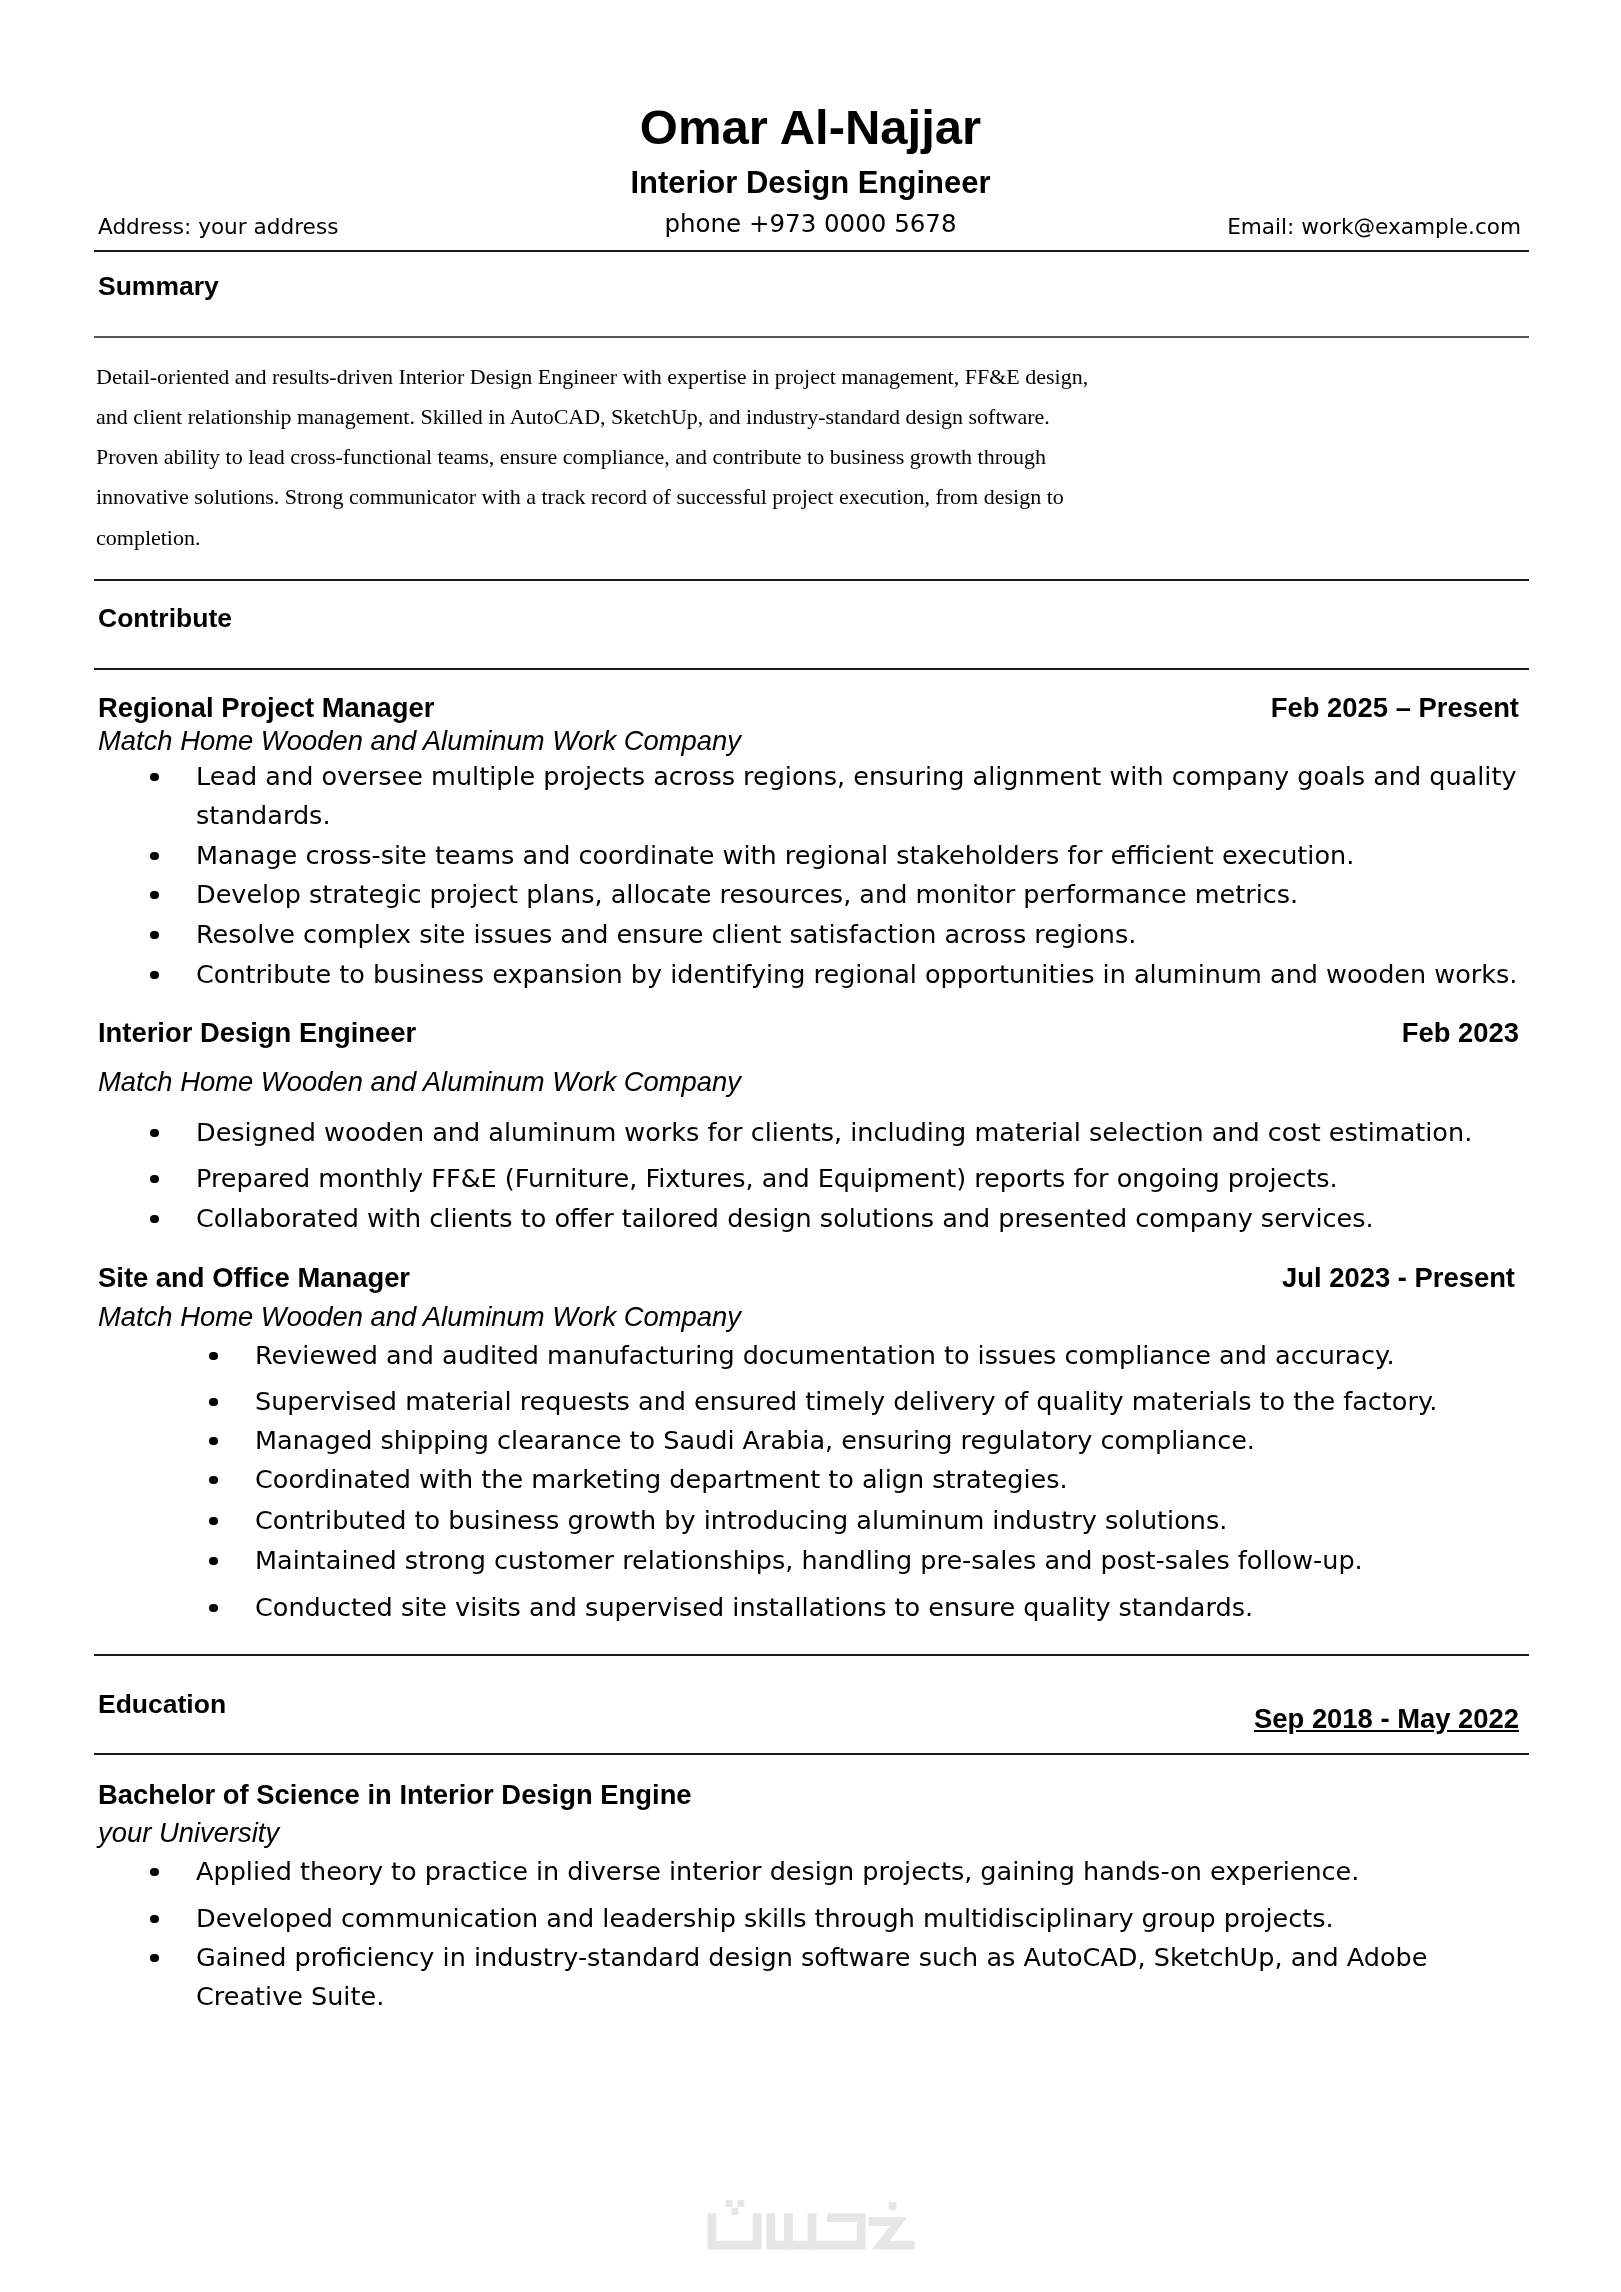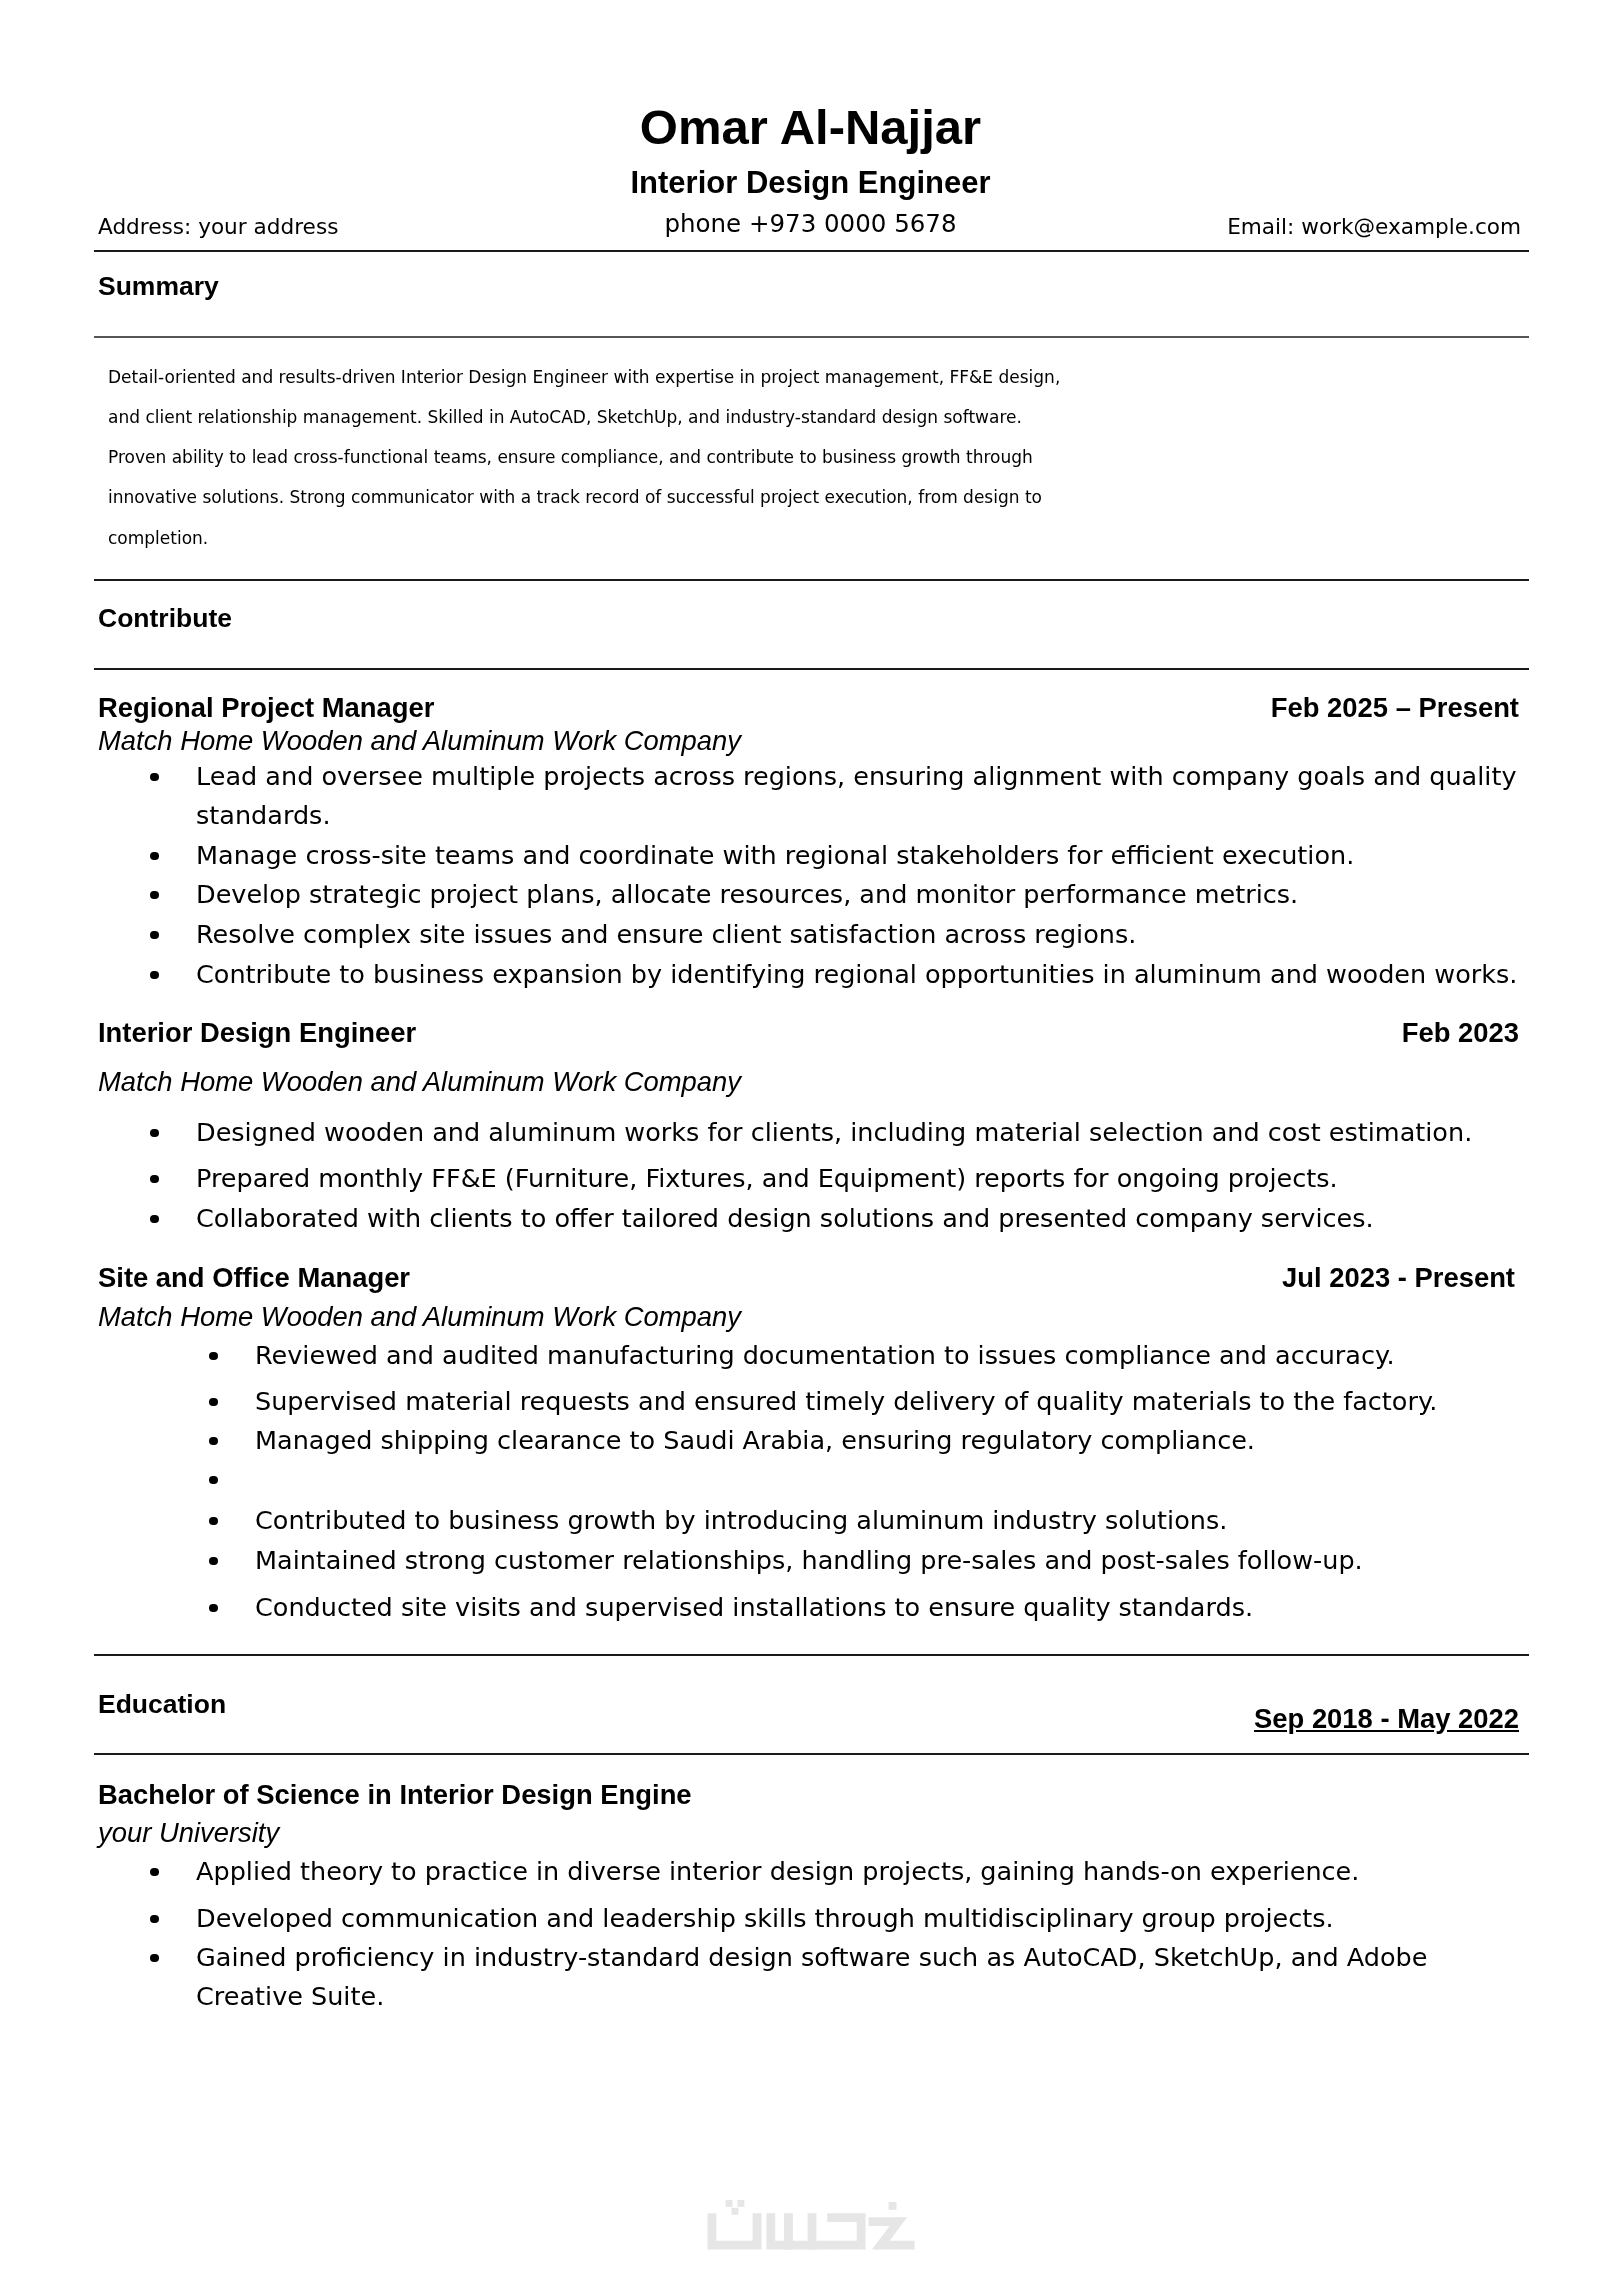--- a/index.html
+++ b/index.html
@@ -7,21 +7,21 @@
   .abs { position: absolute; white-space: nowrap; }
   .sans { font-family: "Liberation Sans", sans-serif; }
   .body-font { font-family: "DejaVu Sans", sans-serif; }
   .name { font-weight: bold; font-size: 49px; left: 0; width: 1621px; text-align: center; top: 98px; line-height: 59px; }
   .headline { font-weight: bold; font-size: 31px; left: 0; width: 1621px; text-align: center; top: 163px; line-height: 39px; }
   .contact { font-size: 21.6px; top: 213px; line-height: 27.4px; }
   .phone { font-size: 24.5px; }
   .rule { position: absolute; left: 94px; width: 1435px; height: 2px; background: #1a1a1a; }
   .rule.grey { background: #555555; height: 2px; }
   .section-title { font-weight: bold; font-size: 26.5px; left: 98px; line-height: 31px; }
-  .para { font-size: 17px; left: 108px; line-height: 40px; width: 1431px; white-space: normal; }
+  .para { font-size: 22px; left: 96px; line-height: 40px; width: 1431px; white-space: normal; font-family: Liberation Serif, serif; }
   .job-title { font-weight: bold; font-size: 27.4px; left: 98px; line-height: 33px; }
   .job-date { font-weight: bold; font-size: 27.4px; right: 102px; line-height: 33px; text-align: right; }
   .company { font-style: italic; font-size: 27.4px; left: 98px; line-height: 33px; }
   .bullet { font-size: 25.5px; line-height: 39px; white-space: normal; }
   .bullet .dot { position: absolute; left: 0; top: 0; width: 9.8px; height: 9.8px; }
   .bullet .dot::before { content: ""; position: absolute; width: 8.8px; height: 8.8px; border-radius: 50%; background: #000; top: 15.7px; left: 0; }
   .b1 { left: 150px; width: 1392px; padding-left: 46px; box-sizing: border-box; }
   .b2 { left: 209px; width: 1333px; padding-left: 46px; box-sizing: border-box; }
   .watermark { position: absolute; left: 706px; top: 2196px; width: 216px; height: 59px; }
 </style>
@@ -69,21 +69,21 @@
   <div class="abs body-font bullet b1" style="top:1199px;"><span class="dot"></span><span>Collaborated with clients to offer tailored design solutions and presented company services.</span></div>
 </div>
 
 <div>
   <div class="abs sans job-title" style="top:1261px;">Site and Office Manager</div>
   <div class="abs sans job-date" style="top:1261px; right:106px;">Jul 2023 - Present</div>
   <div class="abs sans company" style="top:1300px;">Match Home Wooden and Aluminum Work Company</div>
   <div class="abs body-font bullet b2" style="top:1336px;"><span class="dot"></span><span>Reviewed and audited manufacturing documentation to issues compliance and accuracy.</span></div>
   <div class="abs body-font bullet b2" style="top:1382px;"><span class="dot"></span><span>Supervised material requests and ensured timely delivery of quality materials to the factory.</span></div>
   <div class="abs body-font bullet b2" style="top:1421px;"><span class="dot"></span><span>Managed shipping clearance to Saudi Arabia, ensuring regulatory compliance.</span></div>
-  <div class="abs body-font bullet b2" style="top:1460px;"><span class="dot"></span></div>
+  <div class="abs body-font bullet b2" style="top:1460px;"><span class="dot"></span><span>Coordinated with the marketing department to align strategies.</span></div>
   <div class="abs body-font bullet b2" style="top:1501px;"><span class="dot"></span><span>Contributed to business growth by introducing aluminum industry solutions.</span></div>
   <div class="abs body-font bullet b2" style="top:1541px;"><span class="dot"></span><span>Maintained strong customer relationships, handling pre-sales and post-sales follow-up.</span></div>
   <div class="abs body-font bullet b2" style="top:1588px;"><span class="dot"></span><span>Conducted site visits and supervised installations to ensure quality standards.</span></div>
 </div>
 
 <div class="rule" style="top:1654px;"></div>
 
 <div class="abs sans section-title" style="top:1689px;">Education</div>
 <div class="rule" style="top:1753px;"></div>
 

